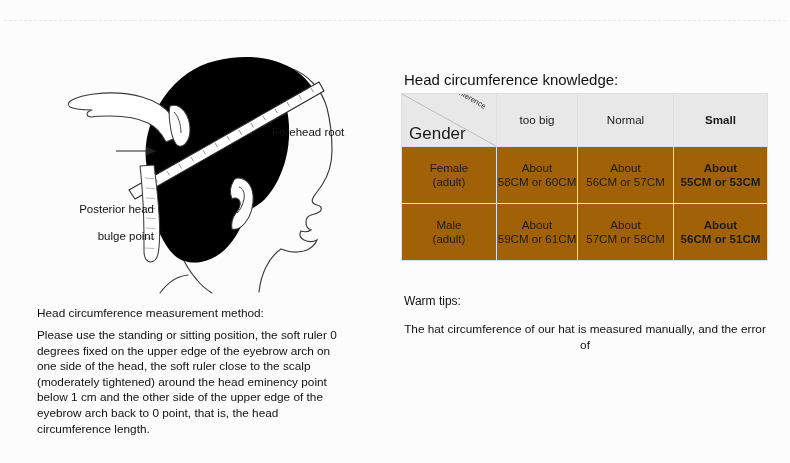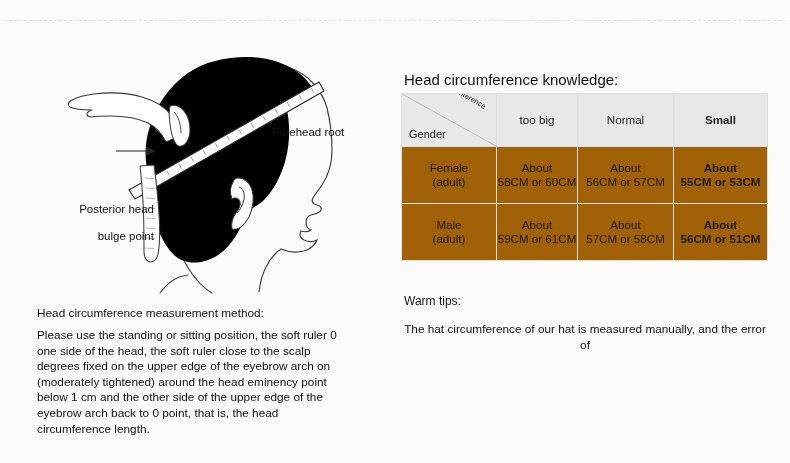--- a/index.html
+++ b/index.html
@@ -109,21 +109,21 @@
     left: 0;
     top: 0;
     width: 100%;
     height: 100%;
     pointer-events: none;
   }
   .corner-gender {
     position: absolute;
     left: 7px;
     bottom: 5px;
-    font-size: 11px;
+    font-size: 17px;
     color: #1b1b1b;
   }
   .corner-head {
     position: absolute;
     right: 4px;
     top: 2px;
     transform: rotate(30deg);
     transform-origin: 100% 0;
     text-align: center;
     font-size: 7.6px;
@@ -372,22 +372,22 @@
           <span class="l2">56CM or 51CM</span>
         </td>
       </tr>
     </tbody>
   </table>
 
   <div id="method-block">
     <div id="method-heading">Head circumference measurement method:</div>
     <div id="method-body">
       <span class="line">Please use the standing or sitting position, the soft ruler 0</span>
+      <span class="line">degrees fixed on the upper edge of the eyebrow arch on</span>
       <span class="line">one side of the head, the soft ruler close to the scalp</span>
-      <span class="line">degrees fixed on the upper edge of the eyebrow arch on</span>
       <span class="line">(moderately tightened) around the head eminency point</span>
       <span class="line">below 1 cm and the other side of the upper edge of the</span>
       <span class="line">eyebrow arch back to 0 point, that is, the head</span>
       <span class="line">circumference length.</span>
     </div>
   </div>
 
   <div id="tips-block">
     <div id="tips-heading">Warm tips:</div>
     <div id="tips-body">

